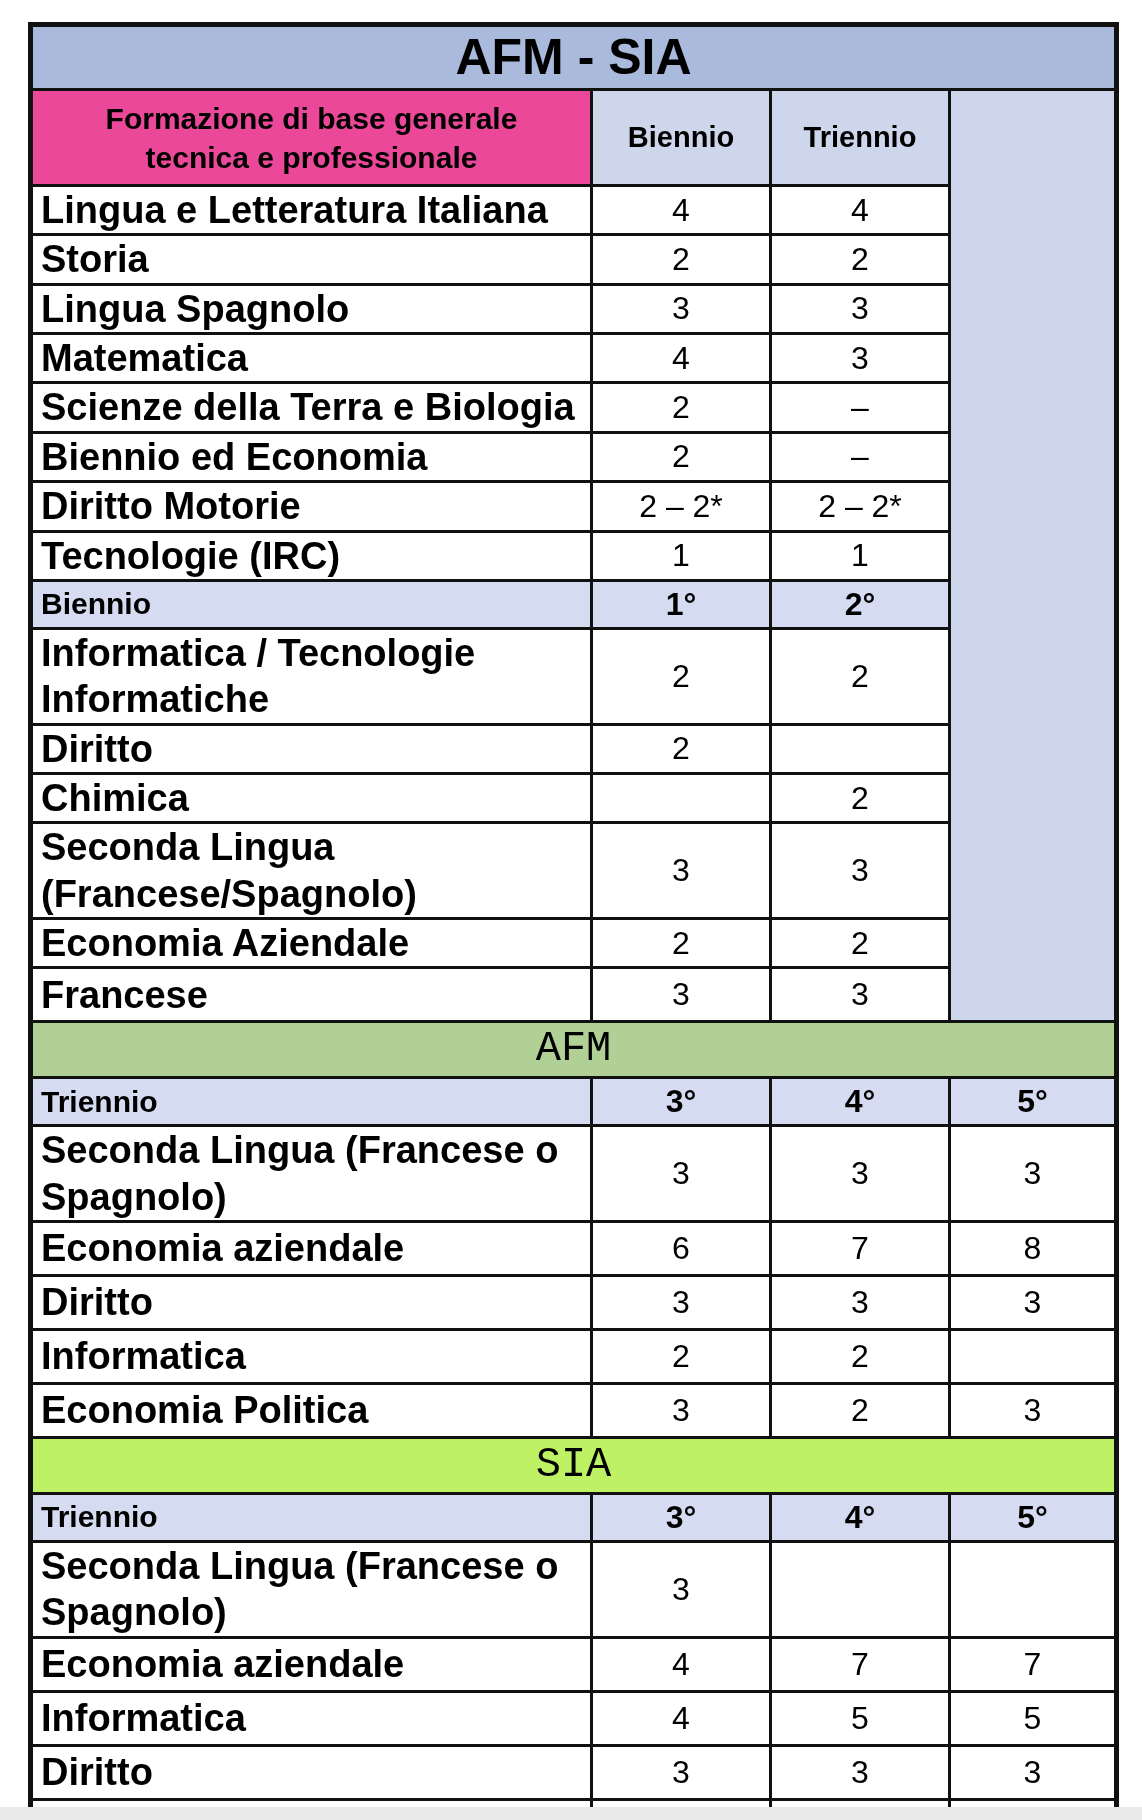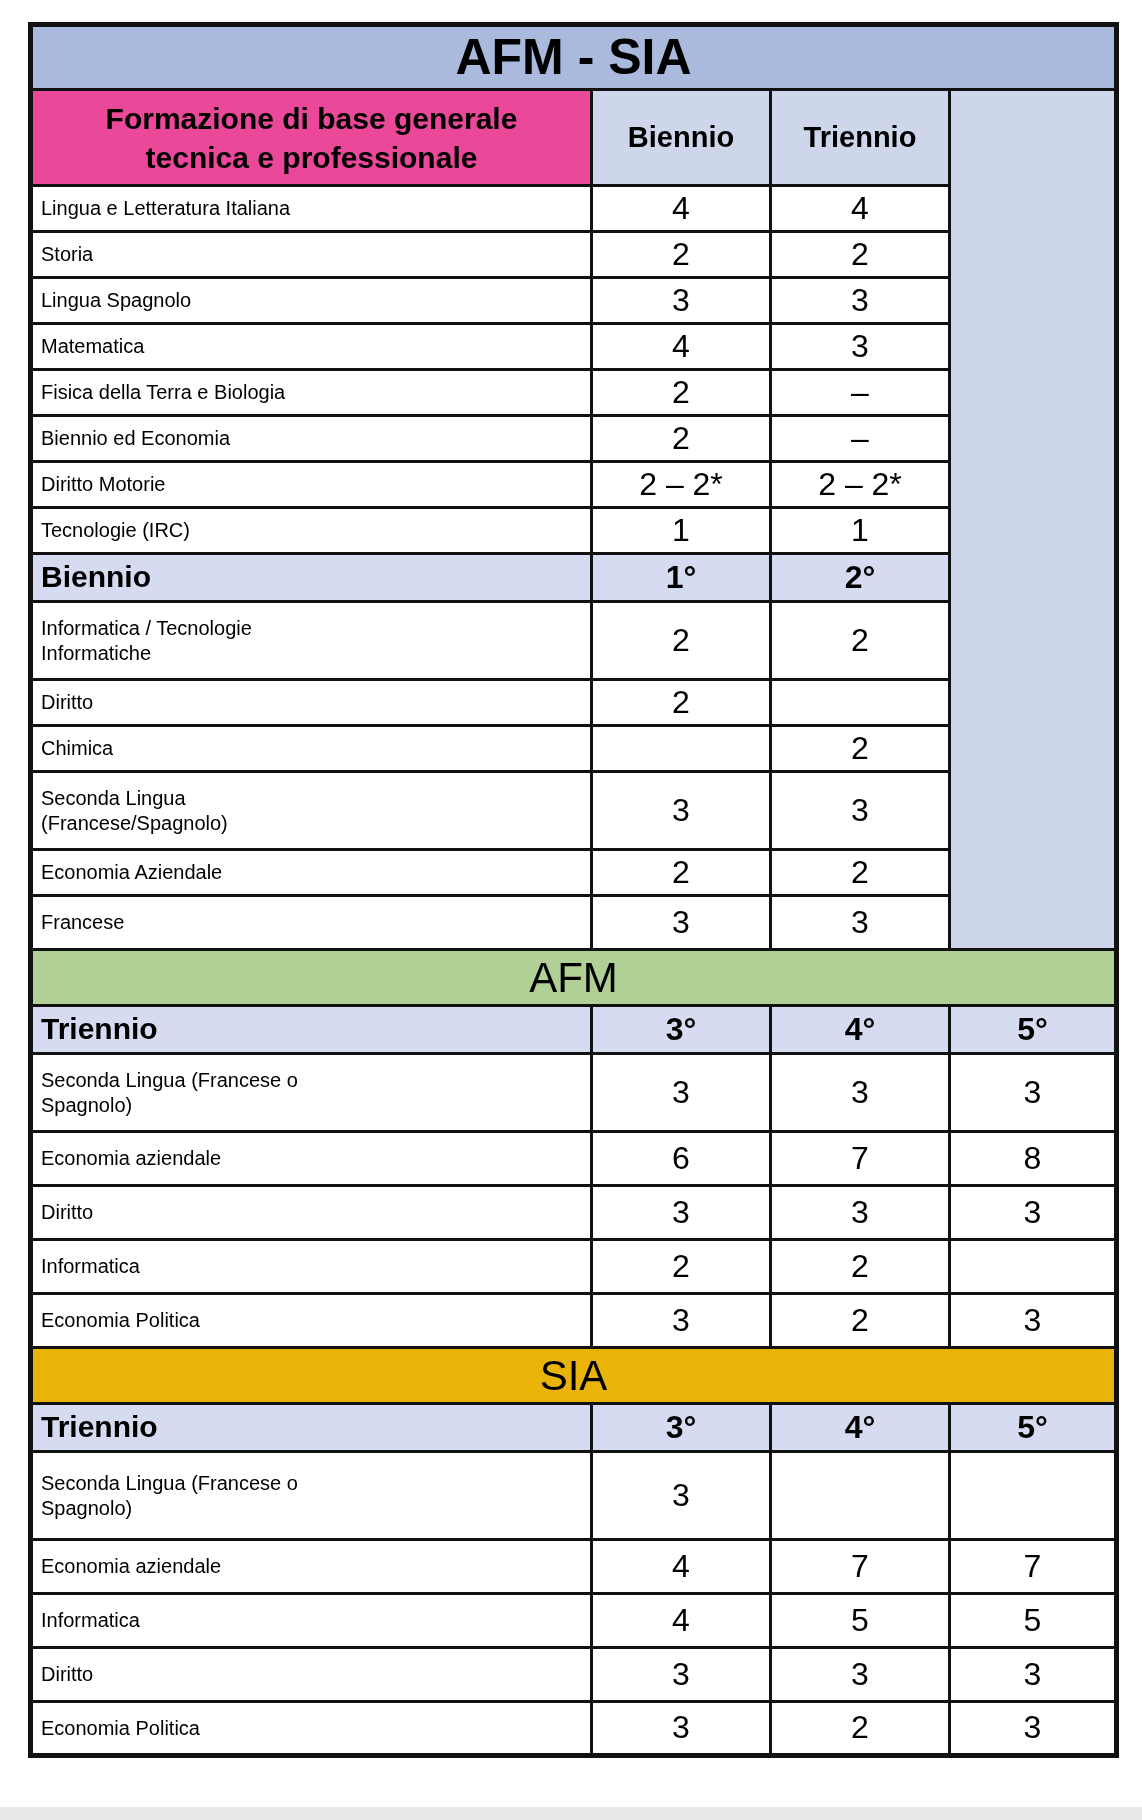--- a/index.html
+++ b/index.html
@@ -66,44 +66,45 @@
   td.merged-col { background: #dbe1f2; }
 
   
   tr.r  { height: 46px; }
   tr.r2 { height: 78px; }
   tr.r3 { height: 54px; }
   tr.r4 { height: 88px; }
 
   td.subject {
     text-align: left;
-    font-size: 20px;
+    font-size: 38px;
     padding-left: 8px;
     padding-right: 4px;
+    font-weight: bold;
   }
   td.num {
     text-align: center;
     font-size: 32px;
   }
 
   
   tr.group-row { height: 48px; }
   tr.group-row td { background: #d5dbf0; font-weight: bold; }
   tr.group-row td.subject { font-size: 30px; }
   tr.group-row td.num { font-size: 32px; }
 
   
-  tr.bar { height: 56px; }
+  tr.bar { height: 56px; font-family: Liberation Mono, monospace; }
   tr.bar td {
     text-align: center;
     font-size: 42px;
     font-weight: normal;
   }
   tr.bar-afm td { background: #b0d096; }
-  tr.bar-sia td { background: #eab308; }
+  tr.bar-sia td { background: #bef264; }
 </style>
 </head>
 <body>
 
 <div class="page">
 
   <table class="timetable">
     <colgroup>
       <col style="width:561px">
       <col style="width:179px">
@@ -140,21 +141,21 @@
         <td class="subject">Lingua Spagnolo</td>
         <td class="num">3</td>
         <td class="num">3</td>
       </tr>
       <tr class="r">
         <td class="subject">Matematica</td>
         <td class="num">4</td>
         <td class="num">3</td>
       </tr>
       <tr class="r">
-        <td class="subject">Fisica della Terra e Biologia</td>
+        <td class="subject">Scienze della Terra e Biologia</td>
         <td class="num">2</td>
         <td class="num">–</td>
       </tr>
       <tr class="r">
         <td class="subject">Biennio ed Economia</td>
         <td class="num">2</td>
         <td class="num">–</td>
       </tr>
       <tr class="r">
         <td class="subject">Diritto Motorie</td>

